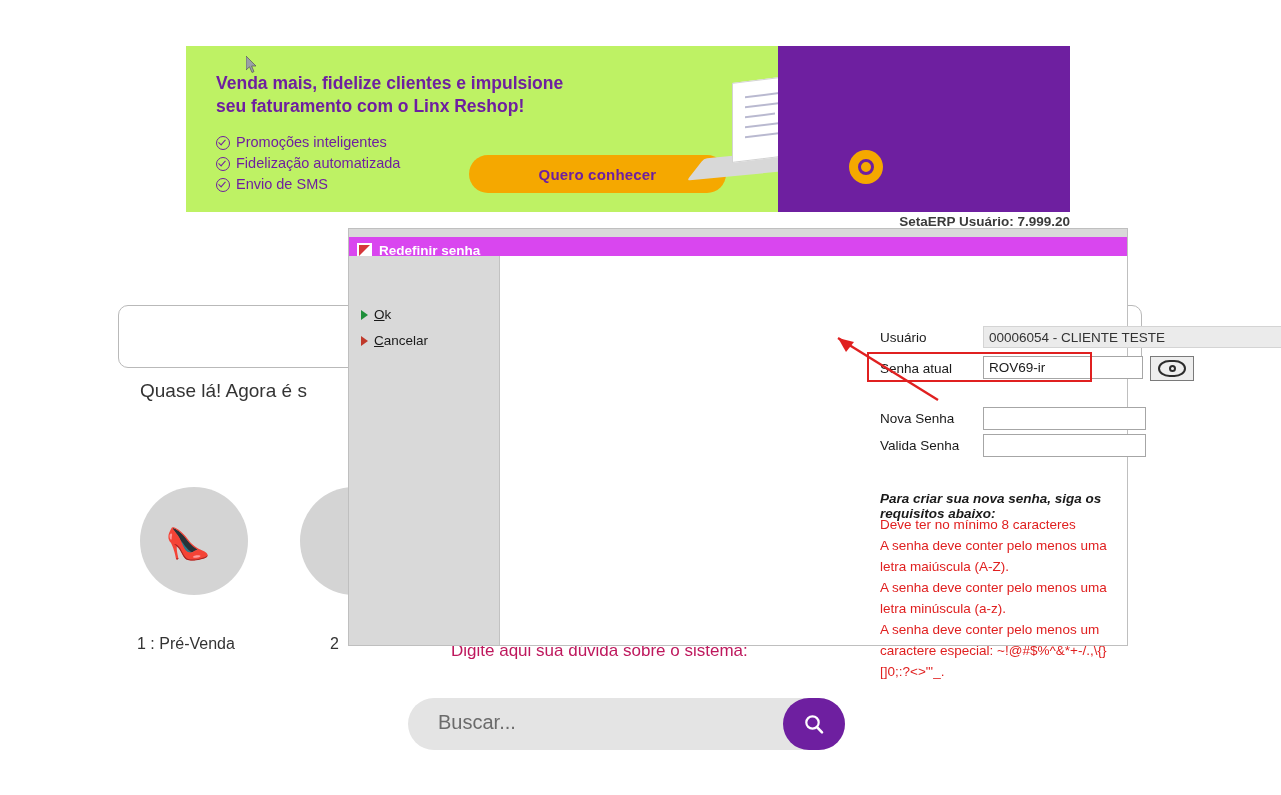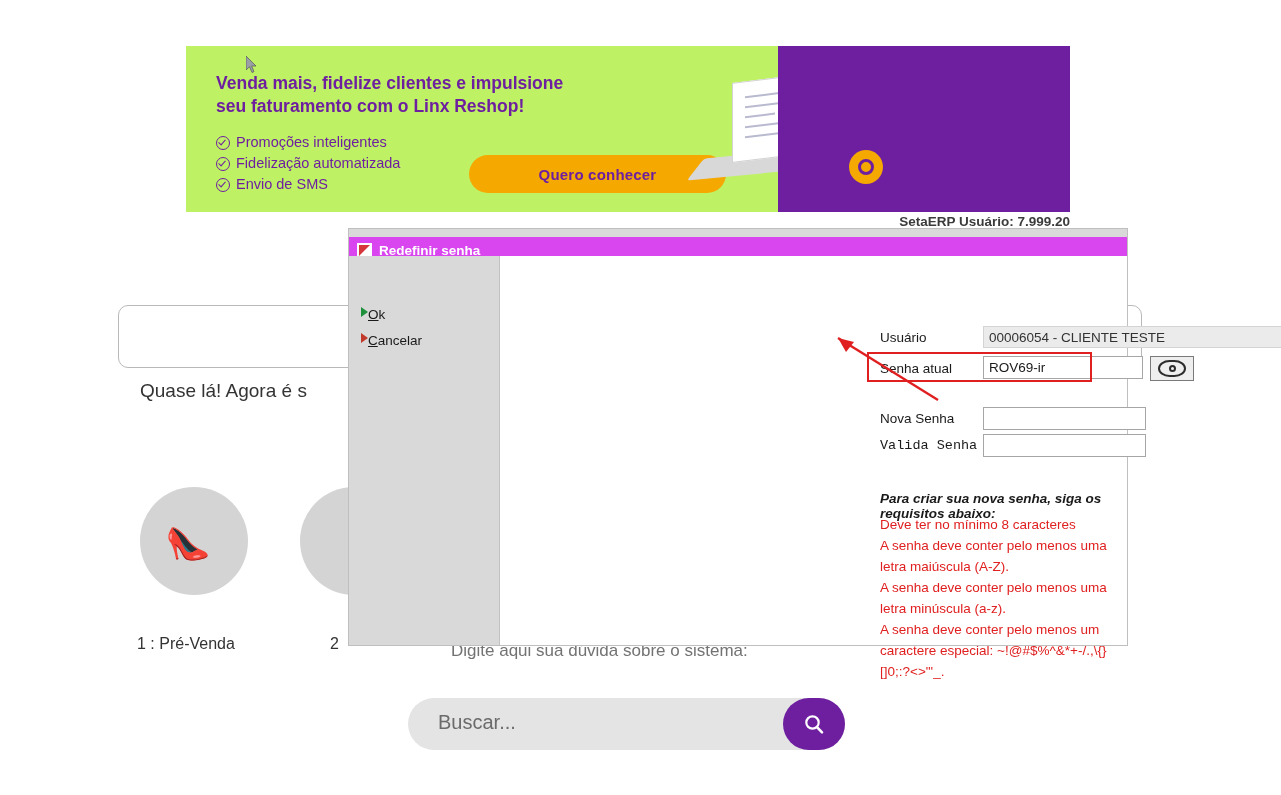--- a/index.html
+++ b/index.html
@@ -203,21 +203,21 @@
     left: 26px; top: 36px;
     font-size: 34px;
     color: #8d8d8d;
     transform: rotate(-12deg);
   }
 
   .question-label {
     position: absolute;
     left: 451px; top: 641px;
     font-size: 17px;
-    color: #737373;
+    color: #be185d;
   }
   .search-bar {
     position: absolute;
     left: 408px; top: 698px;
     width: 437px; height: 52px;
     background: #e4e4e4;
     border-radius: 26px;
   }
   .search-bar-text {
     position: absolute;
@@ -280,20 +280,22 @@
   .modal-sidebar {
     position: absolute;
     left: 0; top: 27px;
     width: 150px; bottom: 0;
     background: #d9d9d9;
     border-right: 1px solid #c2c2c2;
   }
   .side-action {
     position: absolute;
     display: flex;
+    align-items: center;
+    gap: 6px;
     font-size: 13.5px;
     color: #1a1a1a;
     cursor: pointer;
   }
   .side-ok { left: 12px; top: 51px; }
   .side-cancel { left: 12px; top: 77px; }
   .tri {
     width: 0; height: 0;
     border-left: 7px solid #1e8f3a;
     border-top: 5px solid transparent;
@@ -486,21 +488,21 @@
       <div class="highlight-box"></div>
       <div class="eye-button">
         <span class="eye-outer">
           <span class="eye-pupil"></span>
         </span>
       </div>
 
       <div class="field-label" style="left:380px; top:155px;">Nova Senha</div>
       <div class="field-input" style="left:483px; top:151px; width:163px; height:23px;"></div>
 
-      <div class="field-label" style="left:380px; top:182px;font-family:Liberation Mono, monospace;">Valida Senha</div>
+      <div class="field-label" style="left:380px; top:182px;">Valida Senha</div>
       <div class="field-input" style="left:483px; top:178px; width:163px; height:23px;"></div>
 
       <div class="req-title">Para criar sua nova senha, siga os requisitos abaixo:</div>
       <div class="req-list">
         <div>Deve ter no mínimo 8 caracteres</div>
         <div>A senha deve conter pelo menos uma letra maiúscula (A-Z).</div>
         <div>A senha deve conter pelo menos uma letra minúscula (a-z).</div>
         <div>A senha deve conter pelo menos um caractere especial: ~!@#$%^&amp;*+-/.,\{}[]0;:?&lt;&gt;"'_.</div>
       </div>
     </div>

